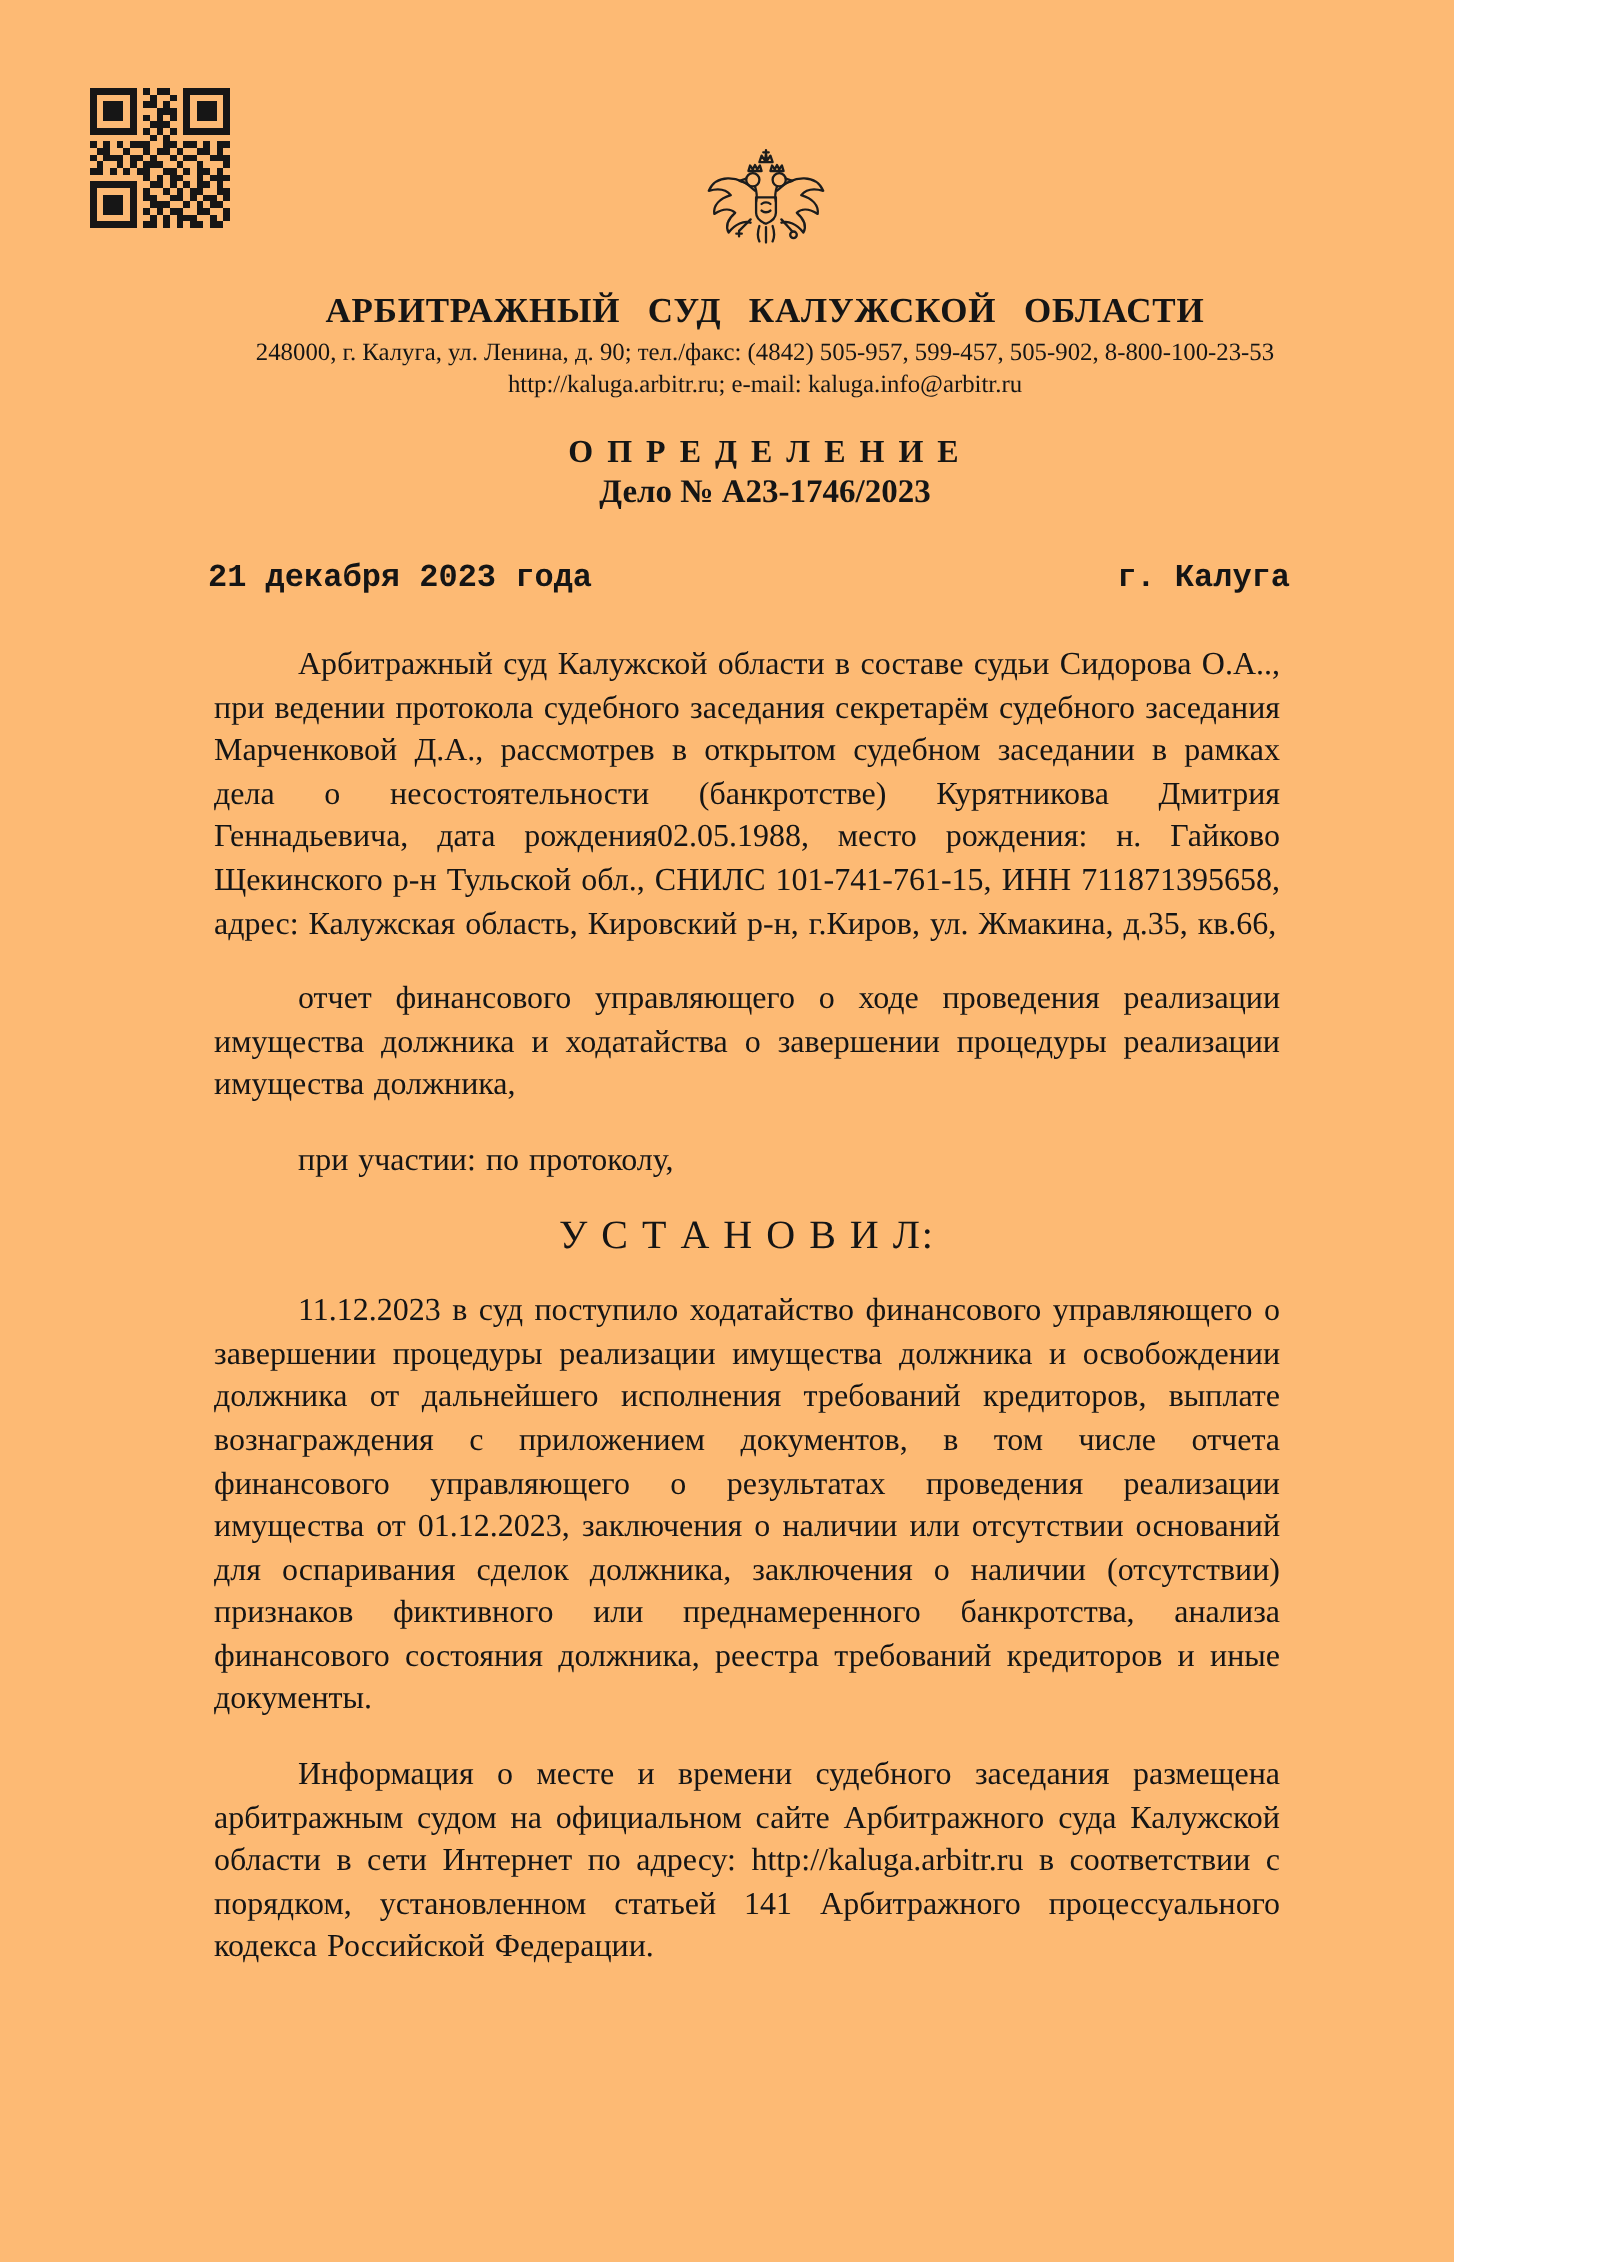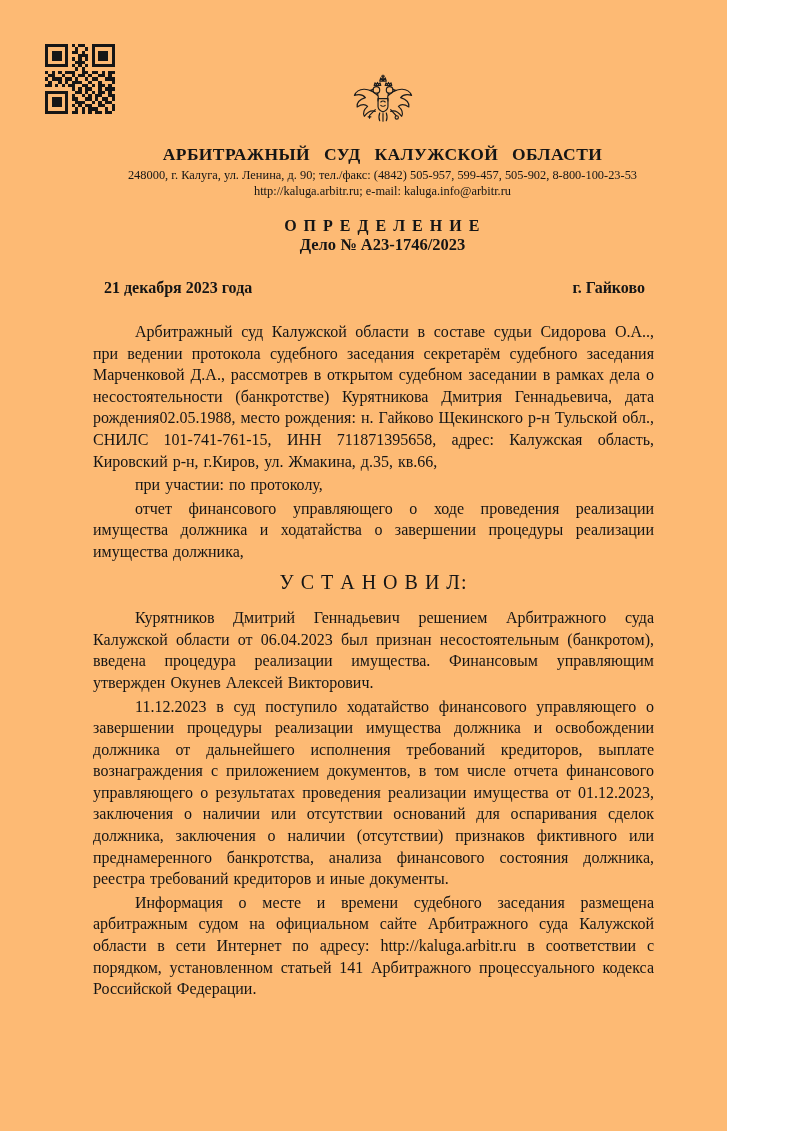--- a/index.html
+++ b/index.html
@@ -26,26 +26,26 @@
   .addr { font-size:12.4px; line-height:16px; margin-top:2px; }
   .contact { font-size:12.4px; line-height:16px; }
 
   .title-block { text-align:center; transform:translateX(19px); margin-top:17px; }
   .doc-type { font-weight:bold; font-size:16px; letter-spacing:1.5px; line-height:19px; }
   .case-no  { font-weight:bold; font-size:16.5px; line-height:19px; }
 
   .dateline {
     display:flex; justify-content:space-between;
     margin-top:25px; padding:0 82px 0 104px;
-    font-weight:bold; font-size:16px;
+    font-weight:bold; font-size:16px;font-family:Liberation Mono, monospace;
   }
 
   .content { margin-top:24px; padding:0 71px 0 91px; }
   .content p {
-    margin:2px; font-size:16px; line-height:21.6px;
+    margin:16px; font-size:16px; line-height:21.6px;
     text-align:justify; text-indent:42px;
     word-spacing:1px;
   }
   .ustanovil {
     text-align:center; font-size:20px; letter-spacing:1px;
     margin:9px 0 14px 0; line-height:21.6px;
   }
 </style>
 </head>
 <body>
@@ -324,28 +324,27 @@
     <div class="contact">http://kaluga.arbitr.ru; e-mail: kaluga.info@arbitr.ru</div>
   </div>
 
   <div class="title-block">
     <div class="doc-type">О П Р Е Д Е Л Е Н И Е</div>
     <div class="case-no">Дело № А23-1746/2023</div>
   </div>
 
   <div class="dateline">
     <span>21 декабря 2023 года</span>
-    <span>г. Гайково</span>
+    <span>г. Калуга</span>
   </div>
 
   <div class="content">
     <p>Арбитражный суд Калужской области в составе судьи Сидорова О.А.., при ведении протокола судебного заседания секретарём судебного заседания Марченковой Д.А.,  рассмотрев в открытом судебном заседании в рамках дела о несостоятельности (банкротстве) Курятникова Дмитрия Геннадьевича, дата рождения02.05.1988, место рождения: н. Гайково Щекинского р-н Тульской обл., СНИЛС 101-741-761-15, ИНН 711871395658, адрес: Калужская область, Кировский р-н, г.Киров, ул. Жмакина, д.35, кв.66,</p>
+    <p>отчет финансового управляющего о ходе проведения реализации имущества должника и ходатайства о завершении процедуры реализации имущества должника,</p>
     <p>при участии: по протоколу,</p>
-    <p>отчет финансового управляющего о ходе проведения реализации имущества должника и ходатайства о завершении процедуры реализации имущества должника,</p>
 
     <div class="ustanovil">У С Т А Н О В И Л:</div>
 
-    <p>Курятников Дмитрий Геннадьевич решением Арбитражного суда Калужской области от 06.04.2023 был признан несостоятельным (банкротом), введена процедура реализации имущества. Финансовым управляющим утвержден Окунев Алексей Викторович.</p>
     <p>11.12.2023 в суд поступило ходатайство финансового управляющего о завершении процедуры реализации имущества должника и освобождении должника от дальнейшего исполнения требований кредиторов, выплате вознаграждения с приложением  документов, в том числе отчета финансового управляющего  о результатах проведения реализации имущества от 01.12.2023, заключения о наличии или отсутствии оснований для оспаривания сделок должника, заключения о наличии (отсутствии) признаков фиктивного или преднамеренного банкротства, анализа финансового состояния должника, реестра требований кредиторов и  иные документы.</p>
     <p>Информация о месте и времени судебного заседания размещена арбитражным судом на официальном сайте Арбитражного суда Калужской области в сети Интернет по адресу: http://kaluga.arbitr.ru в соответствии с порядком, установленном статьей 141 Арбитражного процессуального кодекса Российской Федерации.</p>
   </div>
 
 </div>
 
 </body></html>

